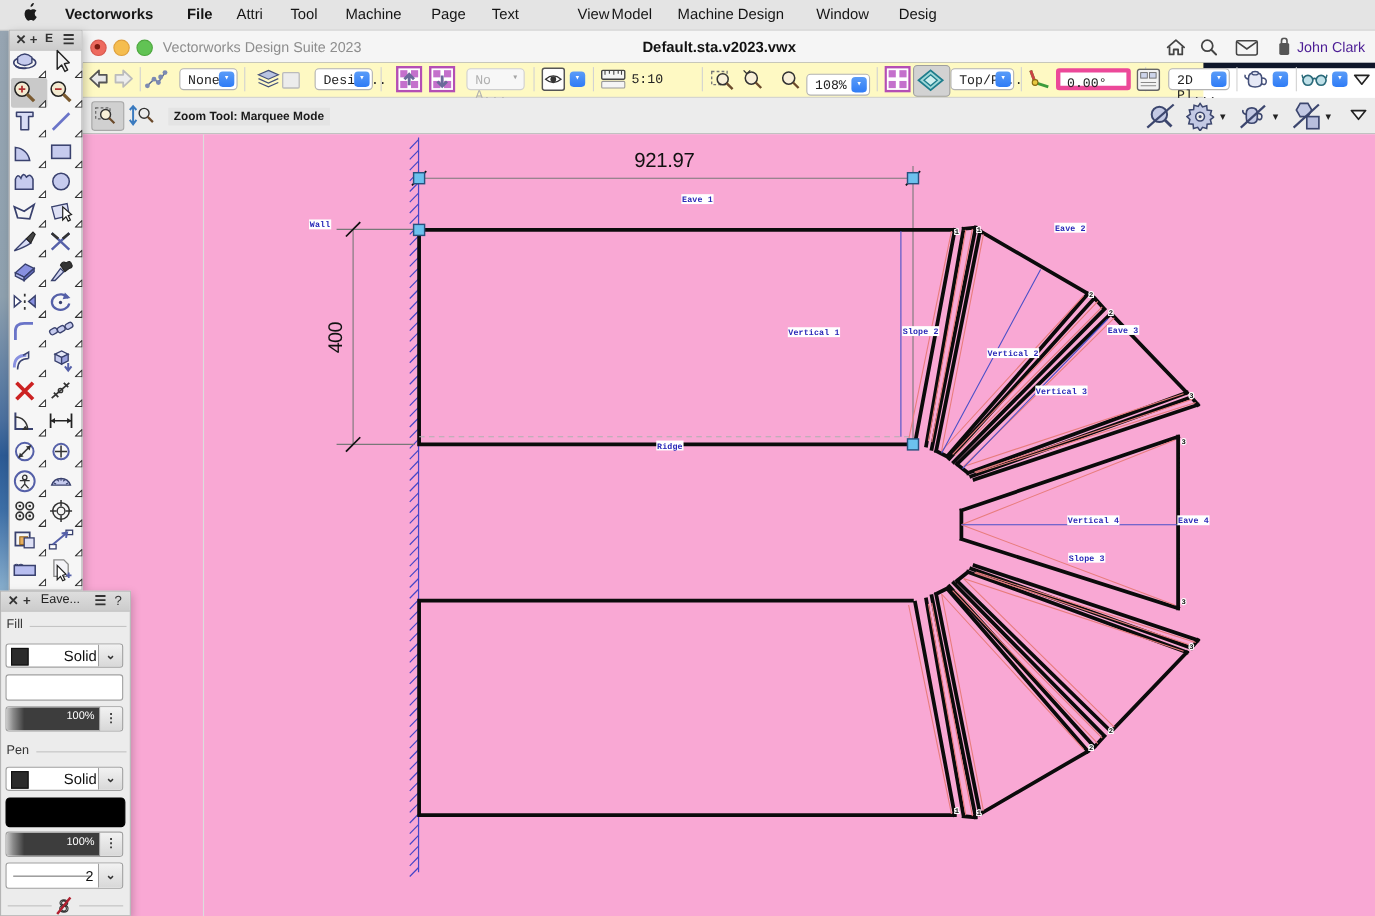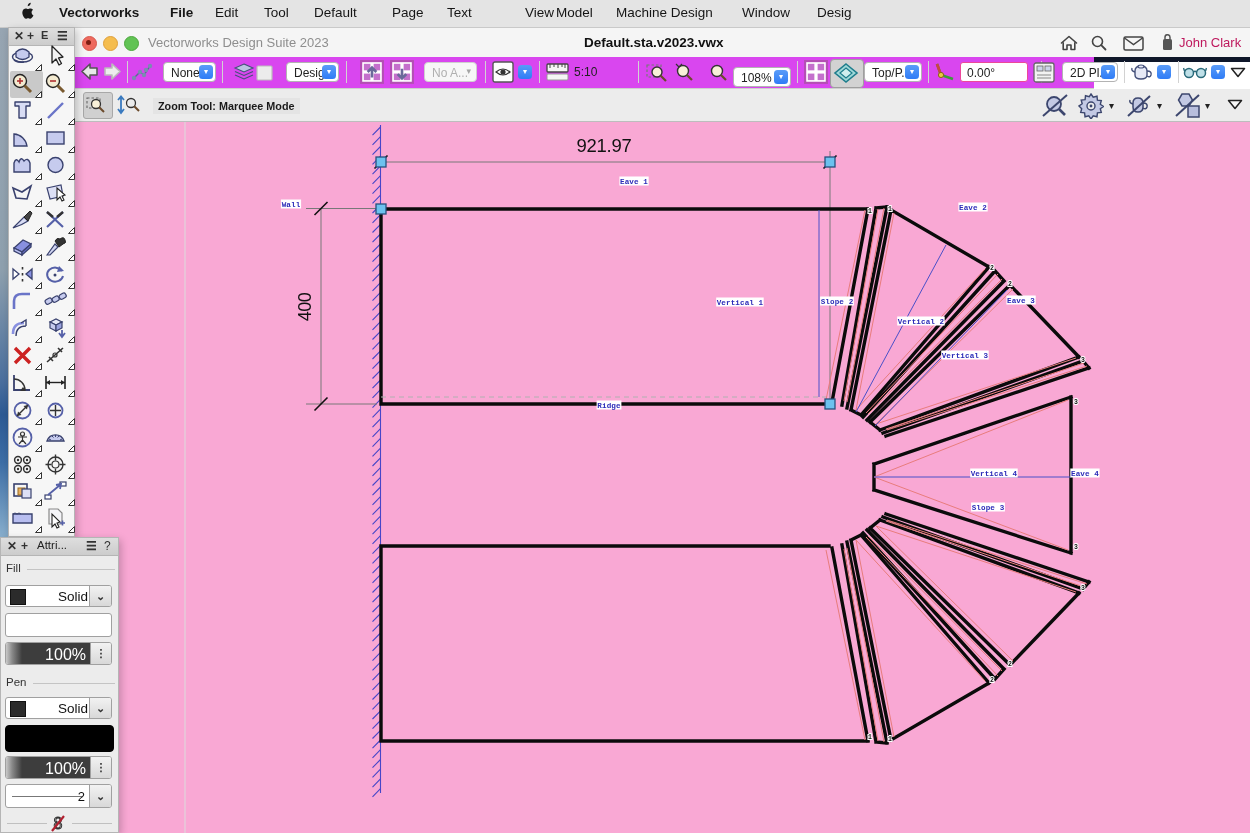--- a/index.html
+++ b/index.html
@@ -4,21 +4,21 @@
 html,body{margin:0;padding:0;}
 body{width:1250px;height:833px;overflow:hidden;position:relative;
  font-family:"Liberation Sans",sans-serif;background:#fff;}
 .abs{position:absolute;}
 .menubar{left:0;top:0;width:1250px;height:27px;background:#e4e4e4;border-bottom:1px solid #c9c9c9;}
 .menubar span{position:absolute;top:5px;font-size:13.5px;color:#151515;}
 .desktop{left:0;top:28px;width:9px;height:805px;
  background:linear-gradient(180deg,#97a5b2 0%,#8ea0ae 30%,#4a6f9e 44%,#2c5a94 48%,#3d6ea6 54%,#8fb4d0 64%,#c2d8e4 82%,#a8c6d8 100%);}
 .window{left:75px;top:28px;width:1175px;height:805px;background:#fff;}
 .titlebar{left:0;top:0;width:1175px;height:29px;background:#f5f5f5;border-bottom:5px solid #0f172a;}
-.toolbar{left:0;top:29px;width:1019px;height:31px;background:#d946ef;border-bottom:1px solid #cfcfcf;}
+.toolbar{left:0;top:29px;width:1019px;height:31px;background:#fef9c3;border-bottom:1px solid #cfcfcf;font-family:Liberation Mono, monospace;}
 .modebar{left:0;top:61px;width:1175px;height:32px;background:#ececec;border-bottom:1px solid #bdbdbd;}
 .canvas{left:0;top:94px;width:1175px;height:711px;background:#f9a8d4;}
 .tl{width:13px;height:13px;border-radius:50%;position:absolute;top:8px;}
 .pill{position:absolute;height:20px;background:#fff;border:1px solid #b3b3b3;border-radius:4px;
  font-size:12px;color:#222;box-sizing:border-box;}
 .pill .lbl{position:absolute;left:7px;top:3px;}
 .bluebtn{position:absolute;right:2px;top:2px;width:14px;height:14px;border-radius:3.5px;
  background:linear-gradient(180deg,#5a9cf8,#2f7cf6);color:#fff;font-size:8px;text-align:center;line-height:14px;}
 .pill.dis{background:#f7f7f7;border-color:#cfcfcf;color:#b0b0b0;}
 .sep{position:absolute;top:4px;width:1px;height:22px;background:#d2d2d2;}
@@ -31,35 +31,35 @@
 .attr-line{position:absolute;height:1px;background:#c4c4c4;}
 .dropbox{position:absolute;left:4px;width:107px;height:22px;background:#fff;border:1px solid #a0a0a0;
  border-radius:3px;box-sizing:border-box;}
 .dropbox .chev{position:absolute;right:0;top:0;width:21px;height:20px;border-left:1px solid #a0a0a0;
  background:linear-gradient(180deg,#f2f2f2,#d8d8d8);border-radius:0 2px 2px 0;text-align:center;
  font-size:11px;font-weight:bold;color:#333;line-height:20px;}
 .slider{position:absolute;left:4px;width:107px;height:23px;border:1px solid #a0a0a0;border-radius:3px;
  box-sizing:border-box;background:#fff;overflow:hidden;}
 .slider .dark{position:absolute;left:0;top:0;right:20px;bottom:0;
  background:linear-gradient(90deg,#c9c9c9 0,#8a8a8a 6px,#3d3d3d 16px,#3d3d3d 100%);}
-.slider .pct{position:absolute;right:25px;top:3px;color:#fff;font-size:16px;}
+.slider .pct{position:absolute;right:25px;top:3px;color:#fff;font-size:10px;}
 .slider .dots{position:absolute;right:0;top:0;width:20px;height:21px;border-left:1px solid #a0a0a0;
  background:linear-gradient(180deg,#f2f2f2,#d8d8d8);text-align:center;font-size:11px;font-weight:bold;color:#333;line-height:21px;}
 </style></head>
 <body>
 
 <div class="abs menubar">
 <svg class="abs" style="left:21px;top:2px" width="17" height="21" viewBox="0 0 17 21">
       <path fill="#1a1a1a" d="M8.6 5.2c.9 0 2-.62 2.66-1.44.6-.74 1.03-1.78.95-2.83-.93.04-2.06.62-2.73 1.41-.61.7-1.12 1.77-.98 2.86zM13.9 19.5c1.2-1.8 1.66-2.7 1.66-2.7s-2.35-.9-2.35-3.58c0-2.3 1.83-3.33 1.92-3.4-1.05-1.54-2.66-1.7-3.22-1.72-1.4-.08-2.58.8-3.24.8-.67 0-1.7-.77-2.8-.75-1.44.02-2.77.84-3.51 2.13-1.5 2.6-.39 6.45 1.07 8.56.71 1.03 1.56 2.19 2.68 2.15 1.07-.04 1.48-.7 2.78-.7 1.29 0 1.66.7 2.8.68 1.15-.02 1.5-1.04 2.21-1.47z" transform="scale(.8)"></path>
     </svg>
 <span style="left:59px;font-weight:bold;">Vectorworks</span>
 <span style="left:170px;font-weight:bold;">File</span>
-<span style="left:215px;">Edit</span>
+<span style="left:215px;">Attri</span>
 <span style="left:264px;">Tool</span>
-<span style="left:314px;">Default</span>
+<span style="left:314px;">Machine</span>
 <span style="left:392px;">Page</span>
 <span style="left:447px;">Text</span>
 <span style="left:501px;margin-left:24px;">View</span>
 <span style="left:556px;">Model</span>
 <span style="left:616px;">Machine Design</span>
 <span style="left:742px;">Window</span>
 <span style="left:817px;">Desig</span>
 </div>
 <div class="abs desktop"></div>
 <div class="abs window">
@@ -79,21 +79,21 @@
         <line x1="11.2" y1="11.2" x2="15.5" y2="15.5" stroke="#444" stroke-width="1.8" stroke-linecap="round"></line>
       </svg>
 <svg class="abs" style="left:1048px;top:8px" width="21" height="15" viewBox="0 0 21 15">
         <rect x="1" y="1" width="19" height="13" rx="1.5" fill="none" stroke="#444" stroke-width="1.5"></rect>
         <path d="M1.5 2 10.5 8.5 19.5 2" fill="none" stroke="#444" stroke-width="1.5"></path>
       </svg>
 <svg class="abs" style="left:1086px;top:6px" width="13" height="17" viewBox="0 0 13 17">
         <rect x="2" y="5" width="9" height="11" rx="1.5" fill="#555"></rect>
         <path d="M4 5V3.2a2.5 2.5 0 015 0V5" fill="none" stroke="#555" stroke-width="1.5"></path>
       </svg>
-<span class="abs" style="left:1104px;top:7px;font-size:13px;color:#be185d;">John Clark</span>
+<span class="abs" style="left:1104px;top:7px;font-size:13px;color:#4c1d95;">John Clark</span>
 </div>
 <div class="abs toolbar">
 <svg class="ticon" style="left:3px;top:4px" width="46" height="22" viewBox="0 0 46 22">
         <path d="M12 3 4 10.5 12 18 12 14 19 14 19 7 12 7 Z" fill="#e8e8e8" stroke="#555" stroke-width="1.6" stroke-linejoin="round"></path>
         <path d="M34 3 42 10.5 34 18 34 14 27 14 27 7 34 7 Z" fill="#ededed" stroke="#bbb" stroke-width="1.6" stroke-linejoin="round"></path>
       </svg>
 <div class="sep" style="left:52px;"></div>
 <svg class="ticon" style="left:56px;top:5px" width="22" height="20" viewBox="0 0 22 20">
         <path d="M3 16 L9 10 L13 13 L19 4" fill="none" stroke="#5b6b94" stroke-width="1.4"></path>
         <circle cx="3" cy="16" r="2.2" fill="#7c8ab2"></circle>
@@ -183,21 +183,21 @@
 <div class="pill" style="left:789px;top:5px;width:58px;">
         <span class="lbl">Top/P...</span>
         <span class="bluebtn">▾</span>
       </div>
 <div class="sep" style="left:853px;"></div>
 <svg class="ticon" style="left:858px;top:4px" width="24" height="24" viewBox="0 0 24 24">
         <path d="M4 3 L8 14 L20 18" fill="none" stroke="#3c9c3c" stroke-width="2.6"></path>
         <path d="M4 3 L8 14" stroke="#cc4444" stroke-width="2.6"></path>
         <circle cx="8" cy="14" r="2.6" fill="#e8c840" stroke="#886a10" stroke-width="1"></circle>
       </svg>
-<div class="abs" style="left:885px;top:5px;width:68px;height:20px;background:#fff;border:1px solid #ec4899;border-radius:3px;box-sizing:border-box;">
+<div class="abs" style="left:885px;top:5px;width:68px;height:20px;background:#fff;border:4px solid #ec4899;border-radius:3px;box-sizing:border-box;">
         <span style="position:absolute;left:6px;top:3px;font-size:12px;color:#222;">0.00°</span>
       </div>
 <div class="sep" style="left:966px;"></div>
 <svg class="ticon" style="left:958px;top:5px" width="22" height="21" viewBox="0 0 22 21">
         <rect x="1" y="1" width="20" height="19" rx="2" fill="#f2f2f2" stroke="#666" stroke-width="1.3"></rect>
         <rect x="4" y="4" width="6" height="5" fill="#cdd4ea" stroke="#666" stroke-width="0.8"></rect>
         <rect x="12" y="4" width="6" height="5" fill="#cdd4ea" stroke="#666" stroke-width="0.8"></rect>
         <path d="M4 13 h14 M4 16 h14" stroke="#888" stroke-width="1"></path>
       </svg>
 <div class="pill" style="left:987px;top:5px;width:56px;">
@@ -567,21 +567,21 @@
         <path d="M9 8 L9 21 L12 18 L14 22 L16 21 L14 17 L17 16Z" fill="#fff" stroke="#222" stroke-width="1.1"></path>
         <path d="M17 17 h5 M19.5 14.5 v5" stroke="#5560a8" stroke-width="1.6"></path>
       </svg><svg width="7" height="7" viewBox="0 0 7 7" style="position:absolute;right:1px;bottom:0px;">
         <path d="M6.5 0.5 L6.5 6.5 L0.5 6.5Z" fill="#fff" stroke="#333" stroke-width="1"></path>
       </svg></div>
 </div>
 <div class="abs palette" style="left:0px;top:537px;width:119px;height:296px;">
 <div class="palhead">
       <span class="phx" style="left:6px;top:1px;font-size:12px;">✕</span>
       <span class="phx" style="left:20px;top:1px;font-size:12px;">+</span>
-      <span class="phx" style="left:36px;top:1px;font-size:11.5px;font-weight:normal;color:#222;">Attri...</span>
+      <span class="phx" style="left:36px;top:1px;font-size:11.5px;font-weight:normal;color:#222;">Eave...</span>
       <span class="phx" style="left:85px;top:1px;font-size:12px;">☰</span>
       <span class="phx" style="left:103px;top:1px;font-size:12px;font-weight:normal;">?</span>
     </div>
 <span class="attr-lab" style="left:5px;top:24px;">Fill</span>
 <div class="attr-line" style="left:26px;top:31px;width:88px;"></div>
 <div class="dropbox" style="top:47px;">
       <div style="position:absolute;left:4px;top:3px;width:14px;height:14px;background:#2b2b2b;border:1px solid #111;"></div>
       <span style="position:absolute;left:52px;top:3px;font-size:13.5px;color:#111;">Solid</span>
       <div class="chev">⌄</div>
     </div>

